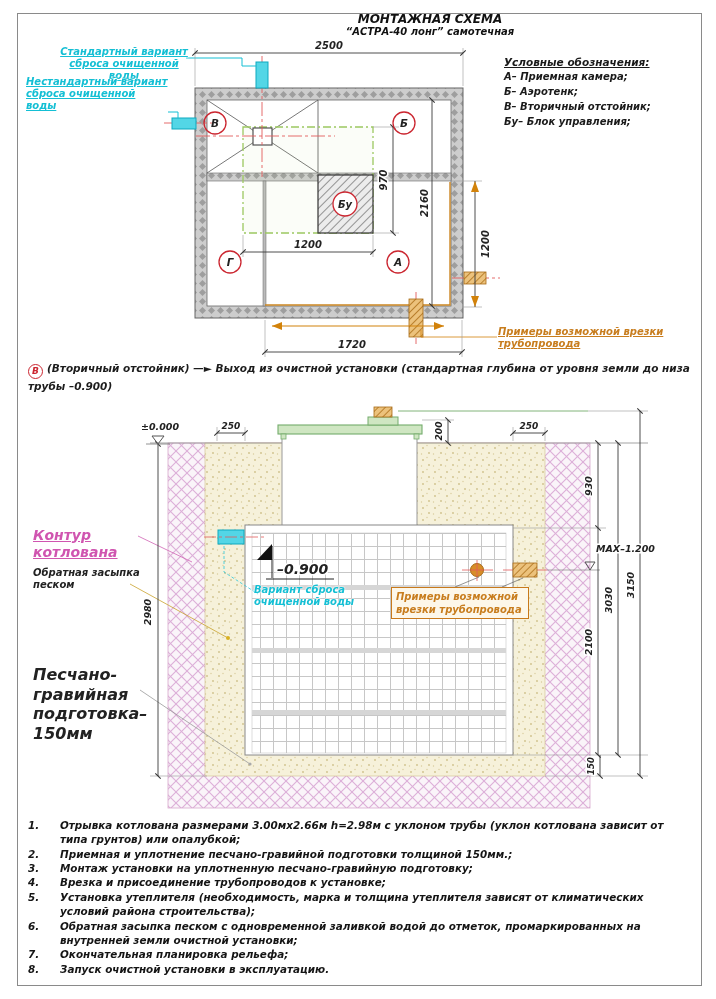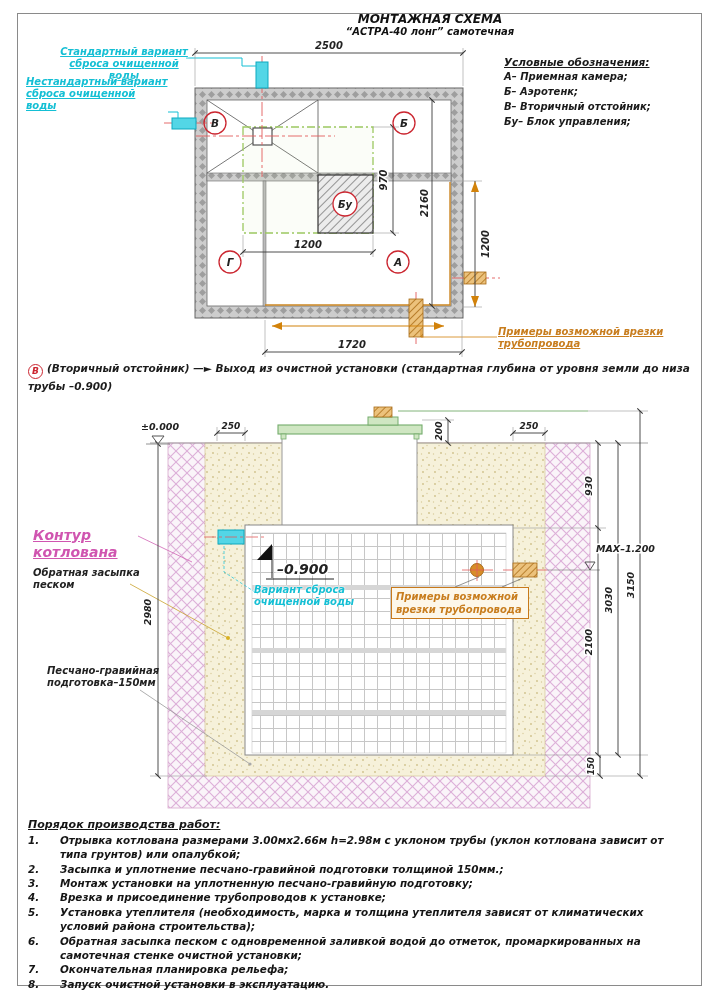--- a/index.html
+++ b/index.html
@@ -272,49 +272,48 @@
 <div class="lbl cy u" style="left:58px;top:46px;width:132px;font-size:10px;text-align:center;">Стандартный вариант сброса очищенной воды</div>
 <div class="lbl cy u" style="left:26px;top:76px;width:142px;font-size:10px;">Нестандартный вариант сброса очищенной воды</div>
 <div class="lbl or u" style="left:498px;top:326px;width:168px;font-size:10px;">Примеры возможной врезки трубопровода</div>
 
 <div class="notes">
   <p><span class="cmark">В</span><span>(Вторичный отстойник)</span> <span>—►</span> <span>Выход из очистной установки (стандартная глубина от уровня земли до низа трубы –0.900)</span></p>
 </div>
 
 <div class="lbl mg u" style="left:33px;top:527px;width:120px;font-size:14px;text-decoration:underline;">Контур котлована</div>
 <div class="lbl blk" style="left:33px;top:567px;width:108px;font-size:10px;">Обратная засыпка песком</div>
-<div class="lbl blk" style="left:33px;top:665px;width:122px;font-size:10px;margin-left:14px;">Песчано-гравийная подготовка–150мм</div>
+<div class="lbl blk" style="left:33px;top:665px;width:122px;font-size:16px;">Песчано-гравийная подготовка–150мм</div>
 <div class="lbl cy" style="left:254px;top:584px;width:102px;font-size:10px;">Вариант сброса очищенной воды</div>
 <div class="pipebox">Примеры возможной врезки трубопровода</div>
 
 <div class="work">
-  <div class="hd">Порядок производства работ:</div>
   <div class="row">
       <span class="num">1.</span>
       <span class="txt">Отрывка котлована размерами 3.00мх2.66м h=2.98м с уклоном трубы (уклон котлована зависит от типа грунтов) или опалубкой;</span>
     </div>
   <div class="row">
       <span class="num">2.</span>
-      <span class="txt">Засыпка и уплотнение песчано-гравийной подготовки толщиной 150мм.;</span>
+      <span class="txt">Приемная и уплотнение песчано-гравийной подготовки толщиной 150мм.;</span>
     </div>
   <div class="row">
       <span class="num">3.</span>
       <span class="txt">Монтаж установки на уплотненную песчано-гравийную подготовку;</span>
     </div>
   <div class="row">
       <span class="num">4.</span>
       <span class="txt">Врезка и присоединение трубопроводов к установке;</span>
     </div>
   <div class="row">
       <span class="num">5.</span>
       <span class="txt">Установка утеплителя (необходимость, марка и толщина утеплителя зависят от климатических условий района строительства);</span>
     </div>
   <div class="row">
       <span class="num">6.</span>
-      <span class="txt">Обратная засыпка песком с одновременной заливкой водой до отметок, промаркированных на самотечная стенке очистной установки;</span>
+      <span class="txt">Обратная засыпка песком с одновременной заливкой водой до отметок, промаркированных на внутренней земли очистной установки;</span>
     </div>
   <div class="row">
       <span class="num">7.</span>
       <span class="txt">Окончательная планировка рельефа;</span>
     </div>
   <div class="row">
       <span class="num">8.</span>
       <span class="txt">Запуск очистной установки в эксплуатацию.</span>
     </div>
 </div>

